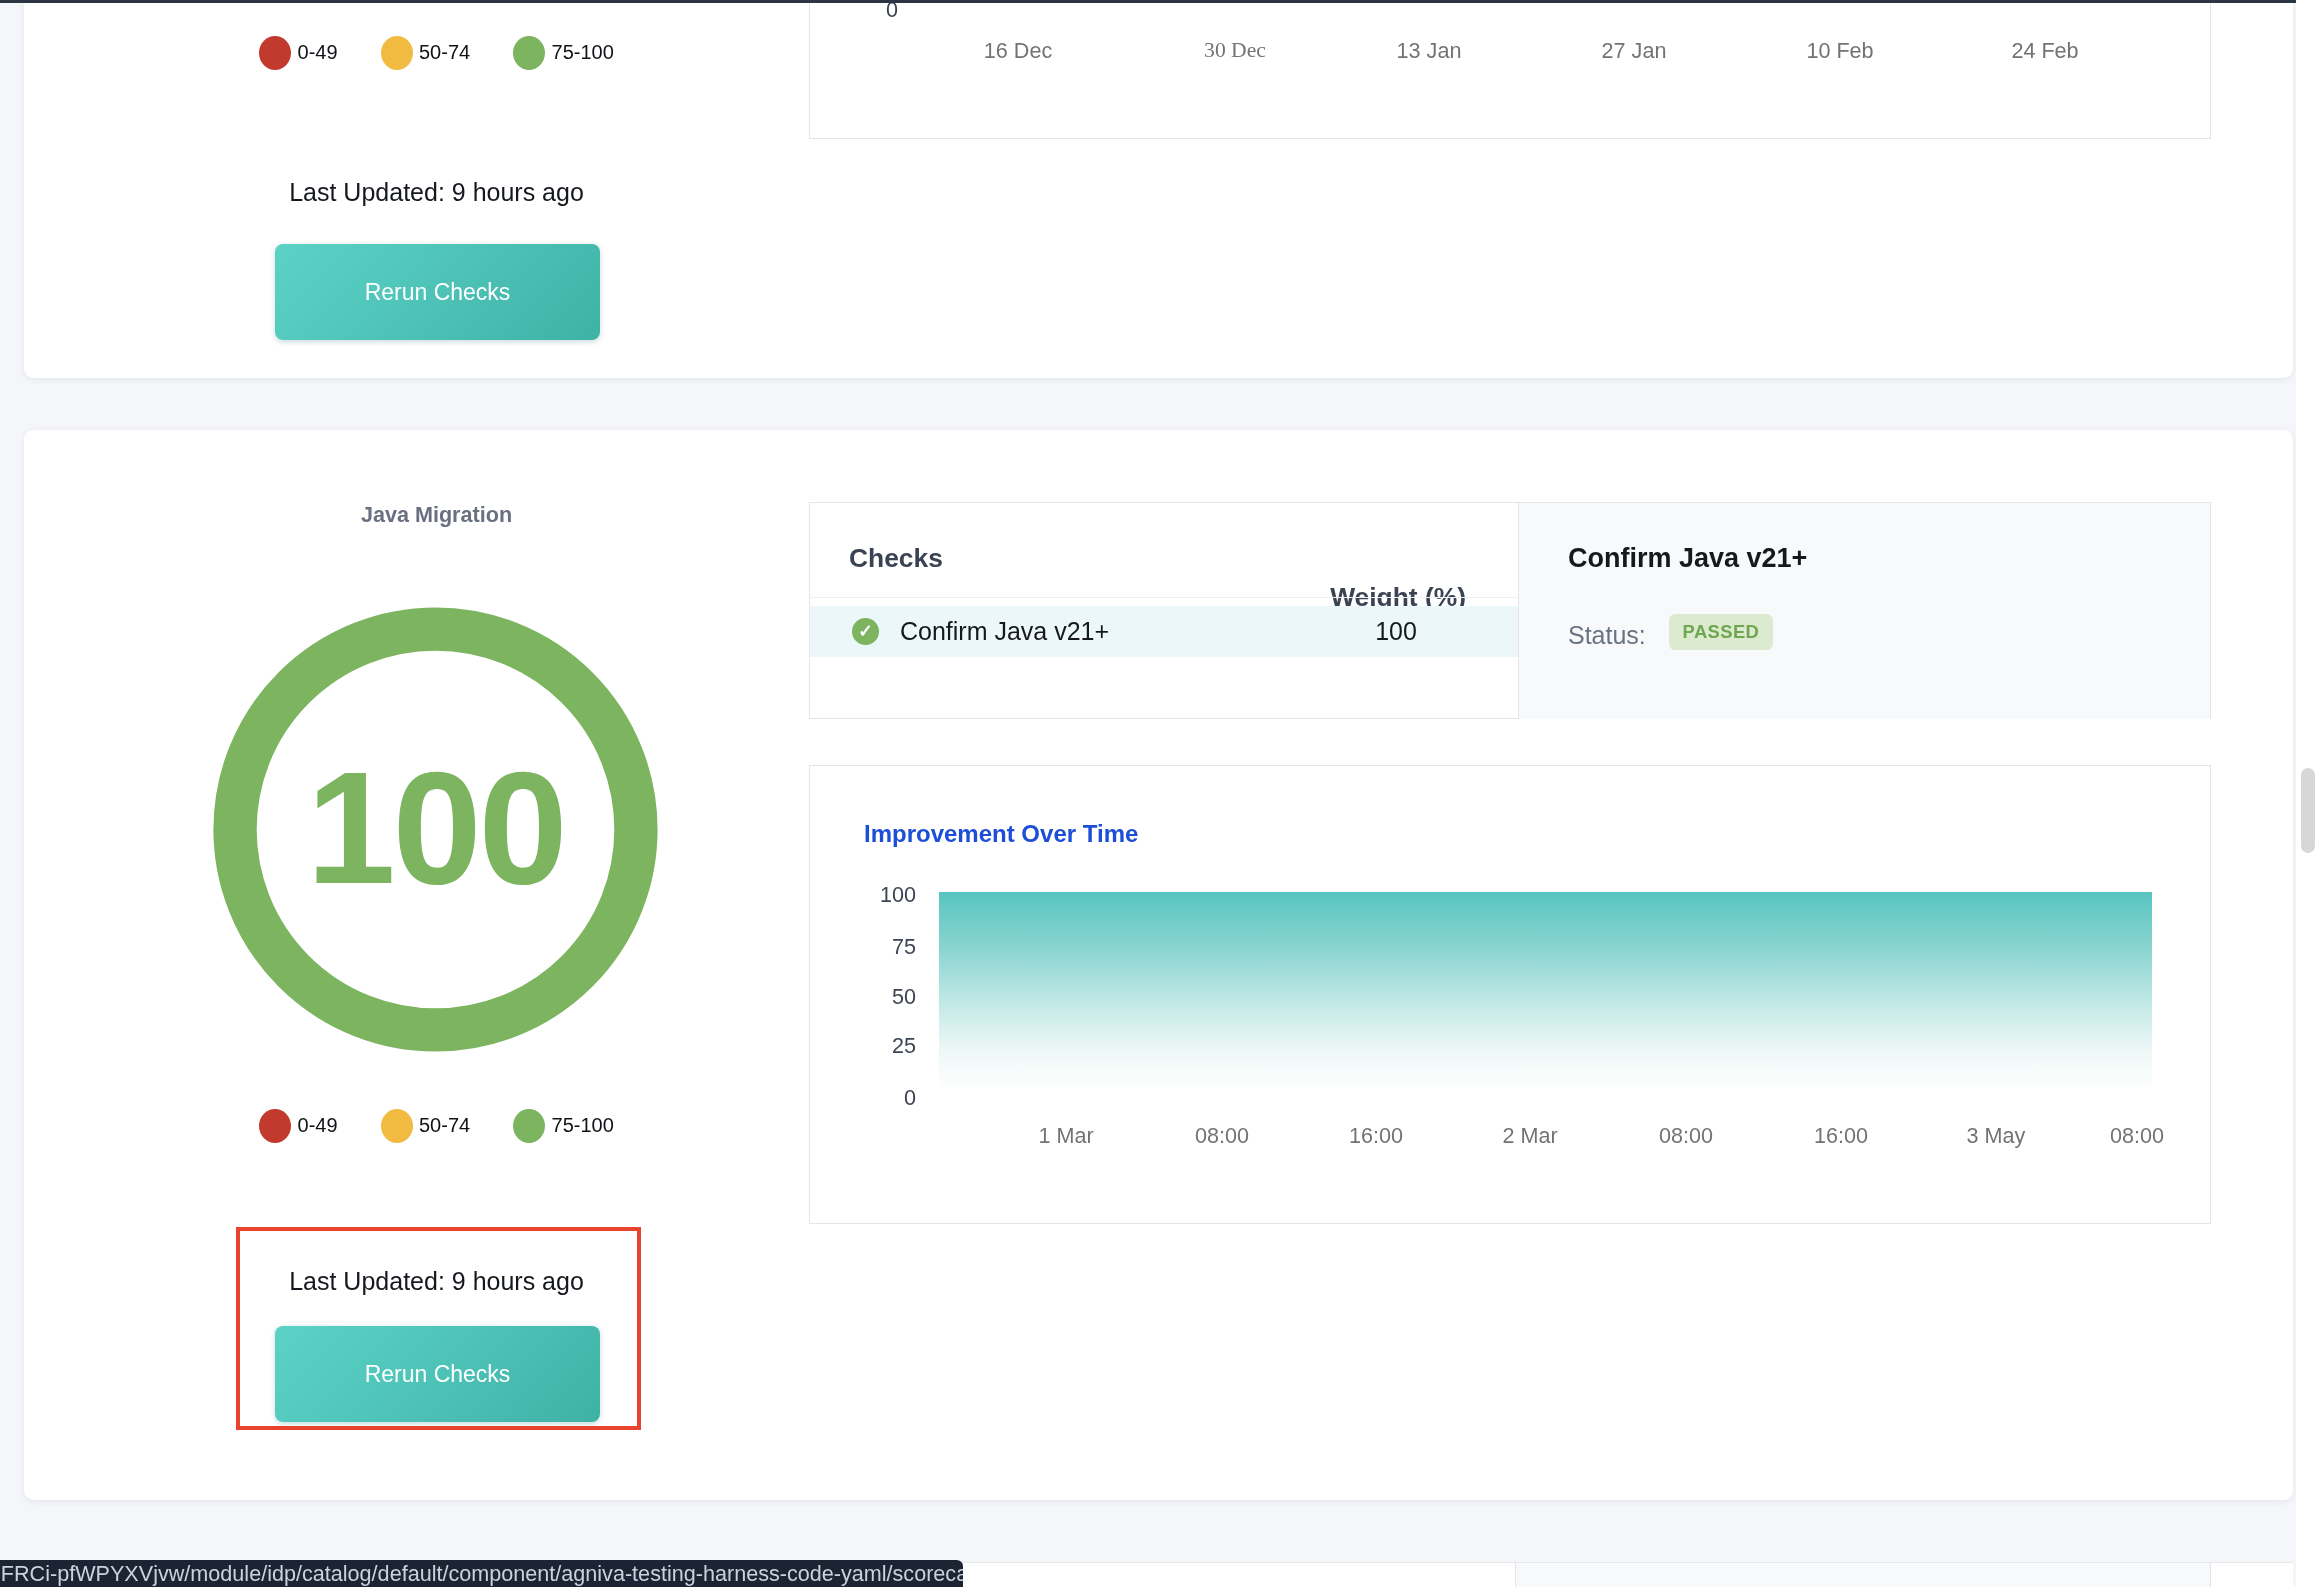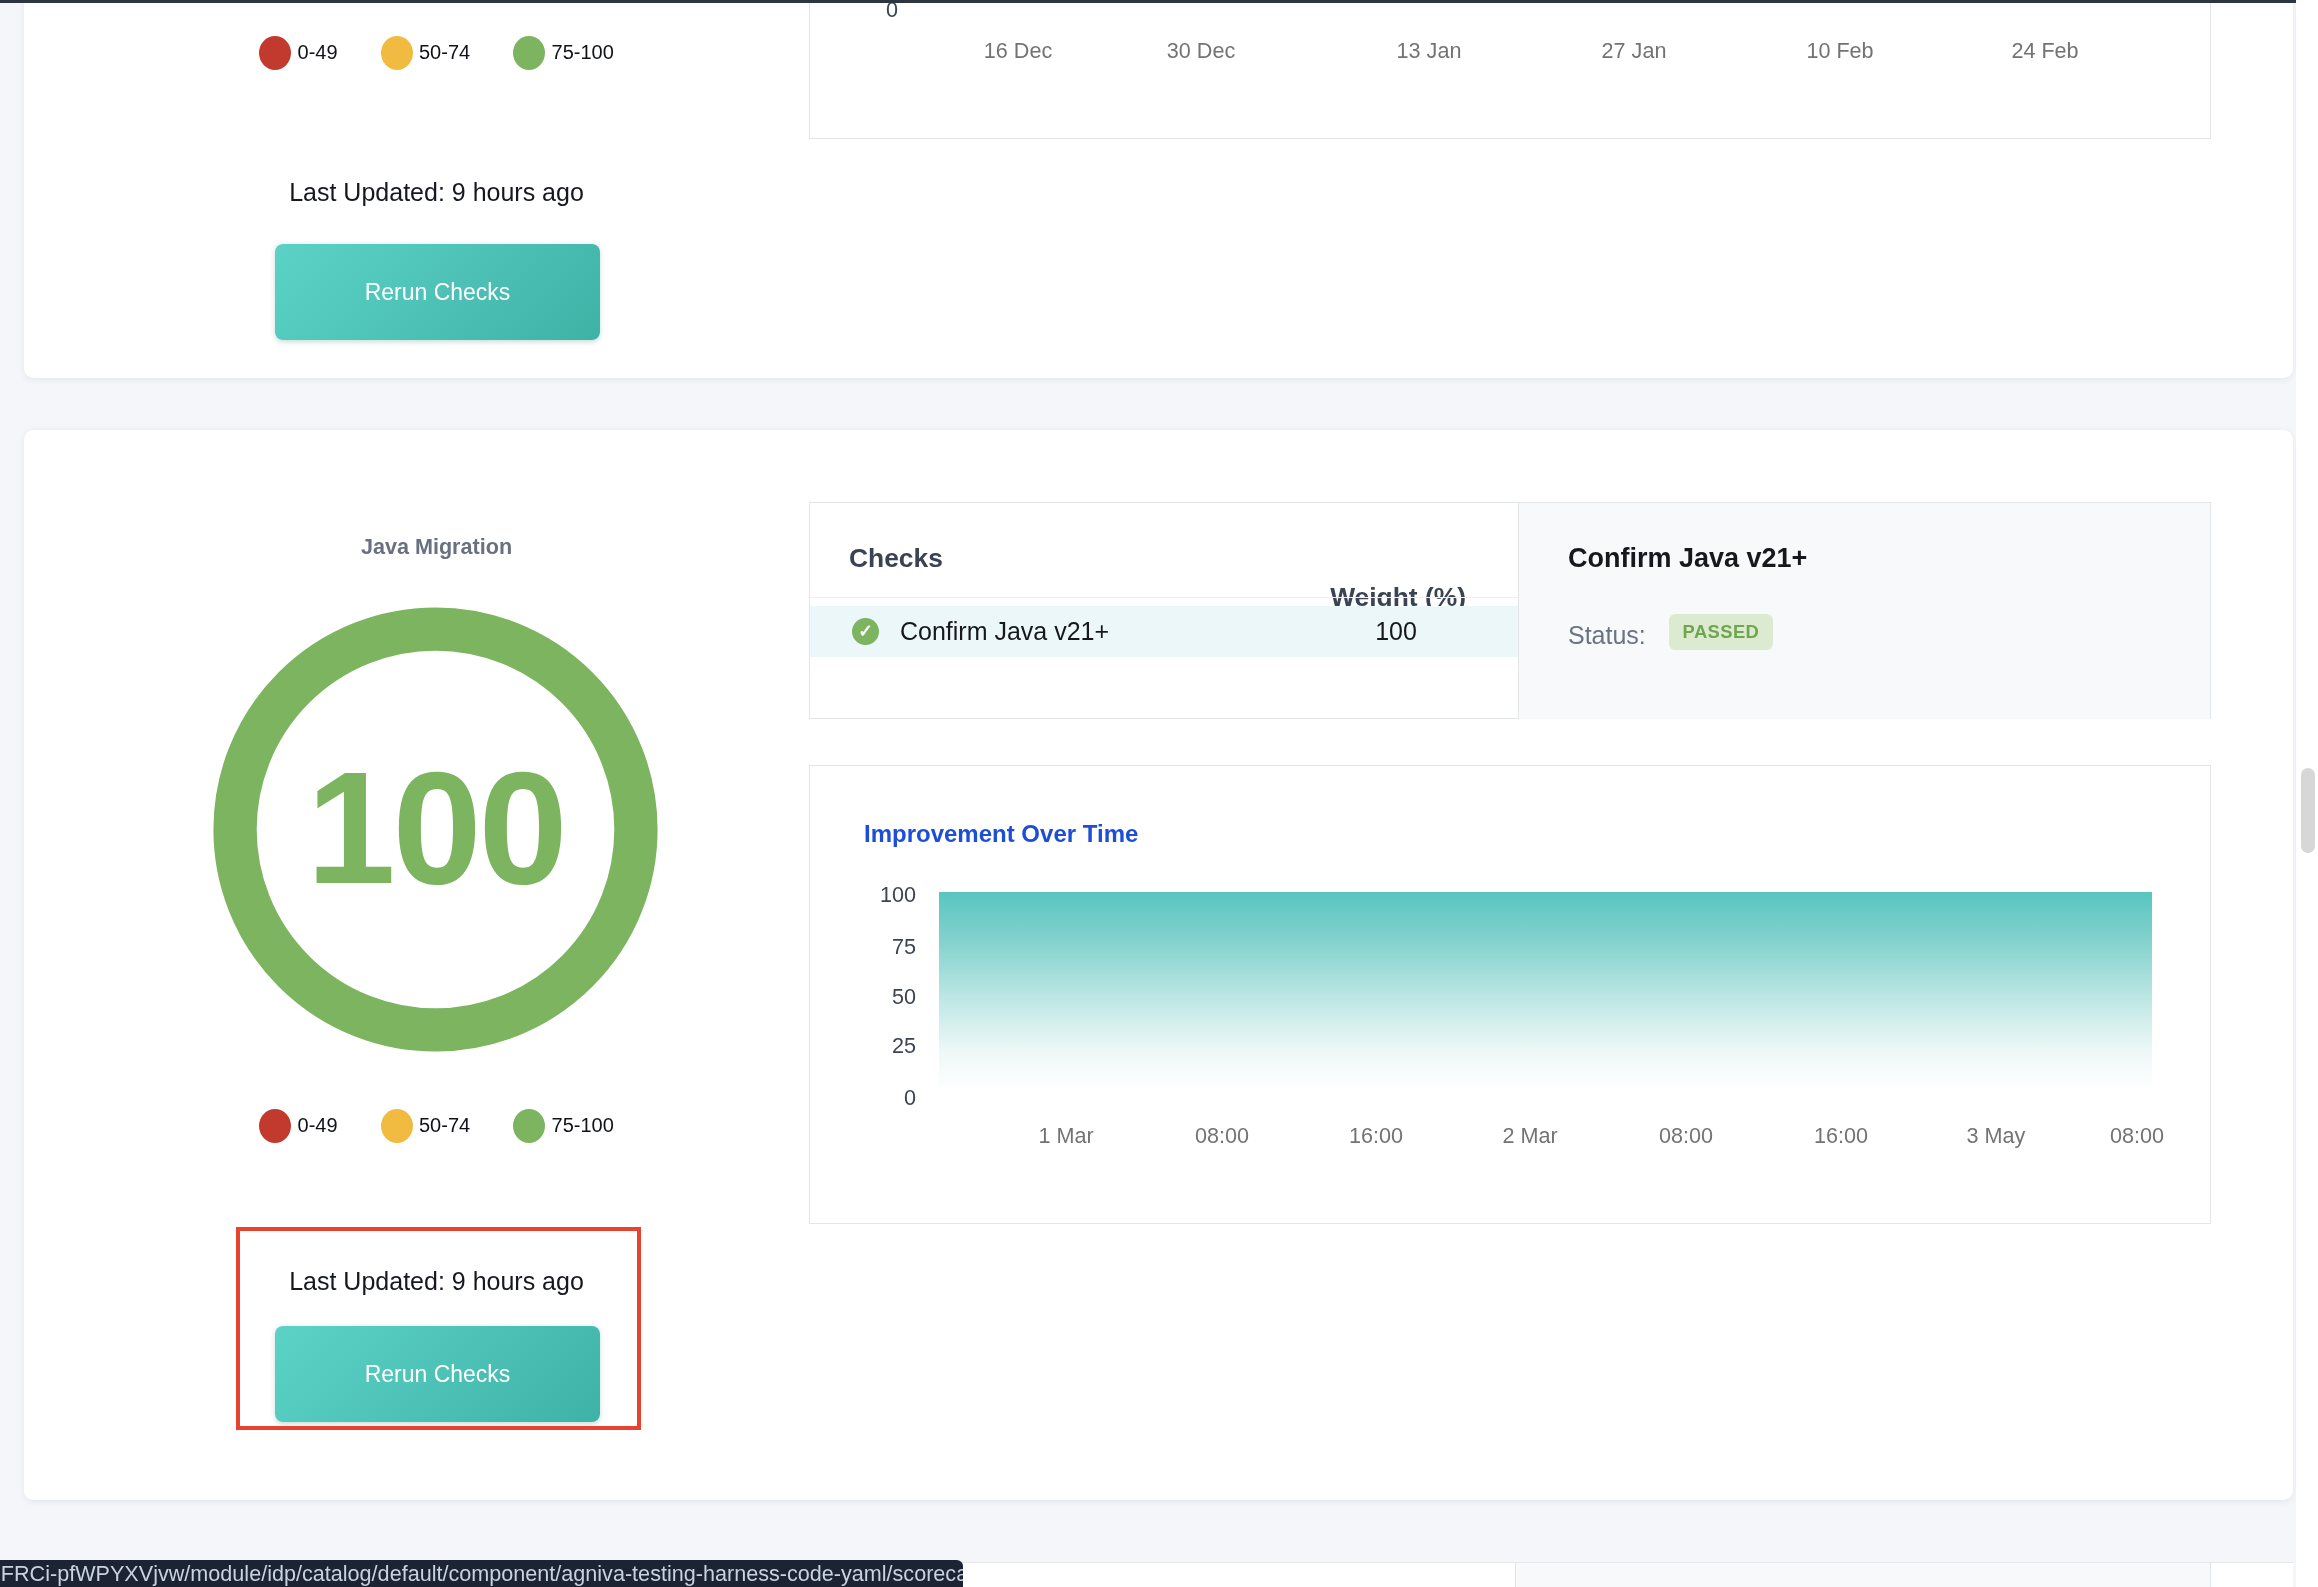--- a/index.html
+++ b/index.html
@@ -107,31 +107,31 @@
   </div>
 
 <div class="abs left-col-center last-updated" style="top:178px;">Last Updated: 9 hours ago</div>
 
 <button class="abs rerun-btn" style="left:275px; top:244px;">Rerun Checks</button>
 
 <div class="abs panel-box" id="top-chart-box">
   <div class="abs" style="left:56px; top:-3.2px; width:32px; text-align:right; font-size:21.6px; color:#3c4453;">0</div>
   <div class="abs" style="left:0; top:38px; width:1402px; height:27px;">
       <span class="tick" style="left: 208px;">16 Dec</span>
-      <span class="tick" style="left: 391px;">30 Dec</span>
+      <span class="tick" style="left: 425px; font-family: Liberation Serif, serif;">30 Dec</span>
       <span class="tick" style="left: 619px;">13 Jan</span>
       <span class="tick" style="left: 824px;">27 Jan</span>
       <span class="tick" style="left: 1030px;">10 Feb</span>
       <span class="tick" style="left: 1235px;">24 Feb</span>
     </div>
 </div>
 
 <div class="abs card" id="card-java"></div>
 
-<div class="abs left-col-center muted-title" style="top:502px;margin-top:32px;">Java Migration</div>
+<div class="abs left-col-center muted-title" style="top:502px;">Java Migration</div>
 
 <svg class="abs" id="score-ring" viewBox="0 0 560 560">
   <circle cx="280" cy="280" r="250" fill="none" stroke="#7cb45f" stroke-width="54"></circle>
   <text x="280" y="278" text-anchor="middle" dominant-baseline="central" fill="#7cb45f">100</text>
 </svg>
 
 <div class="abs left-col-center legend" style="top:1103px; height:45px;">
     <div class="legend-item">
       <span class="legend-dot" style="background: rgb(194, 58, 45);"></span>
       <span class="legend-label">0-49</span>

